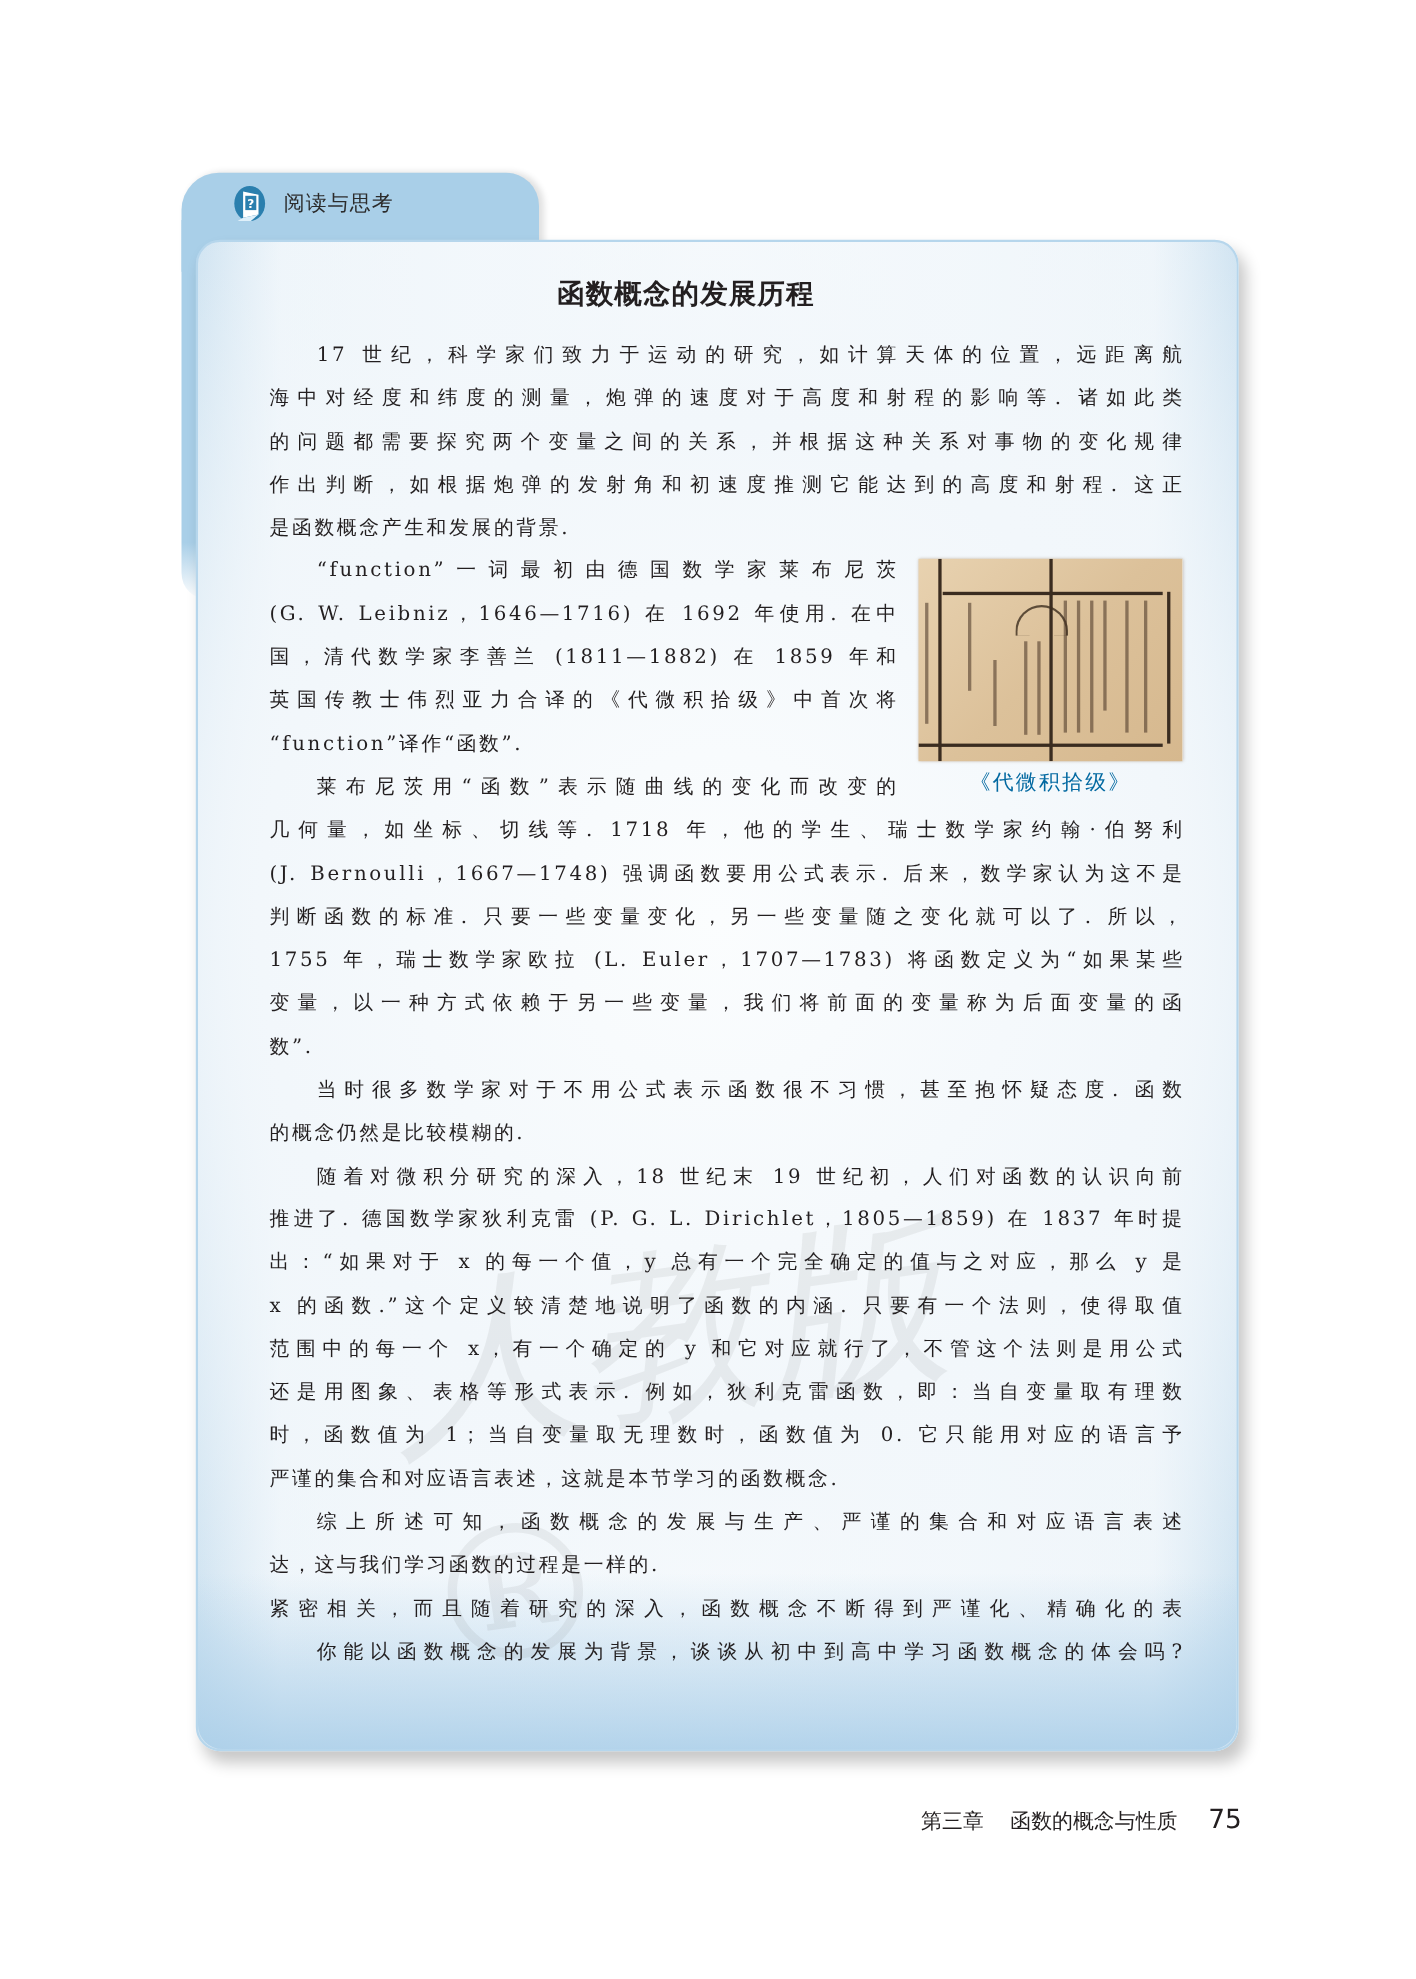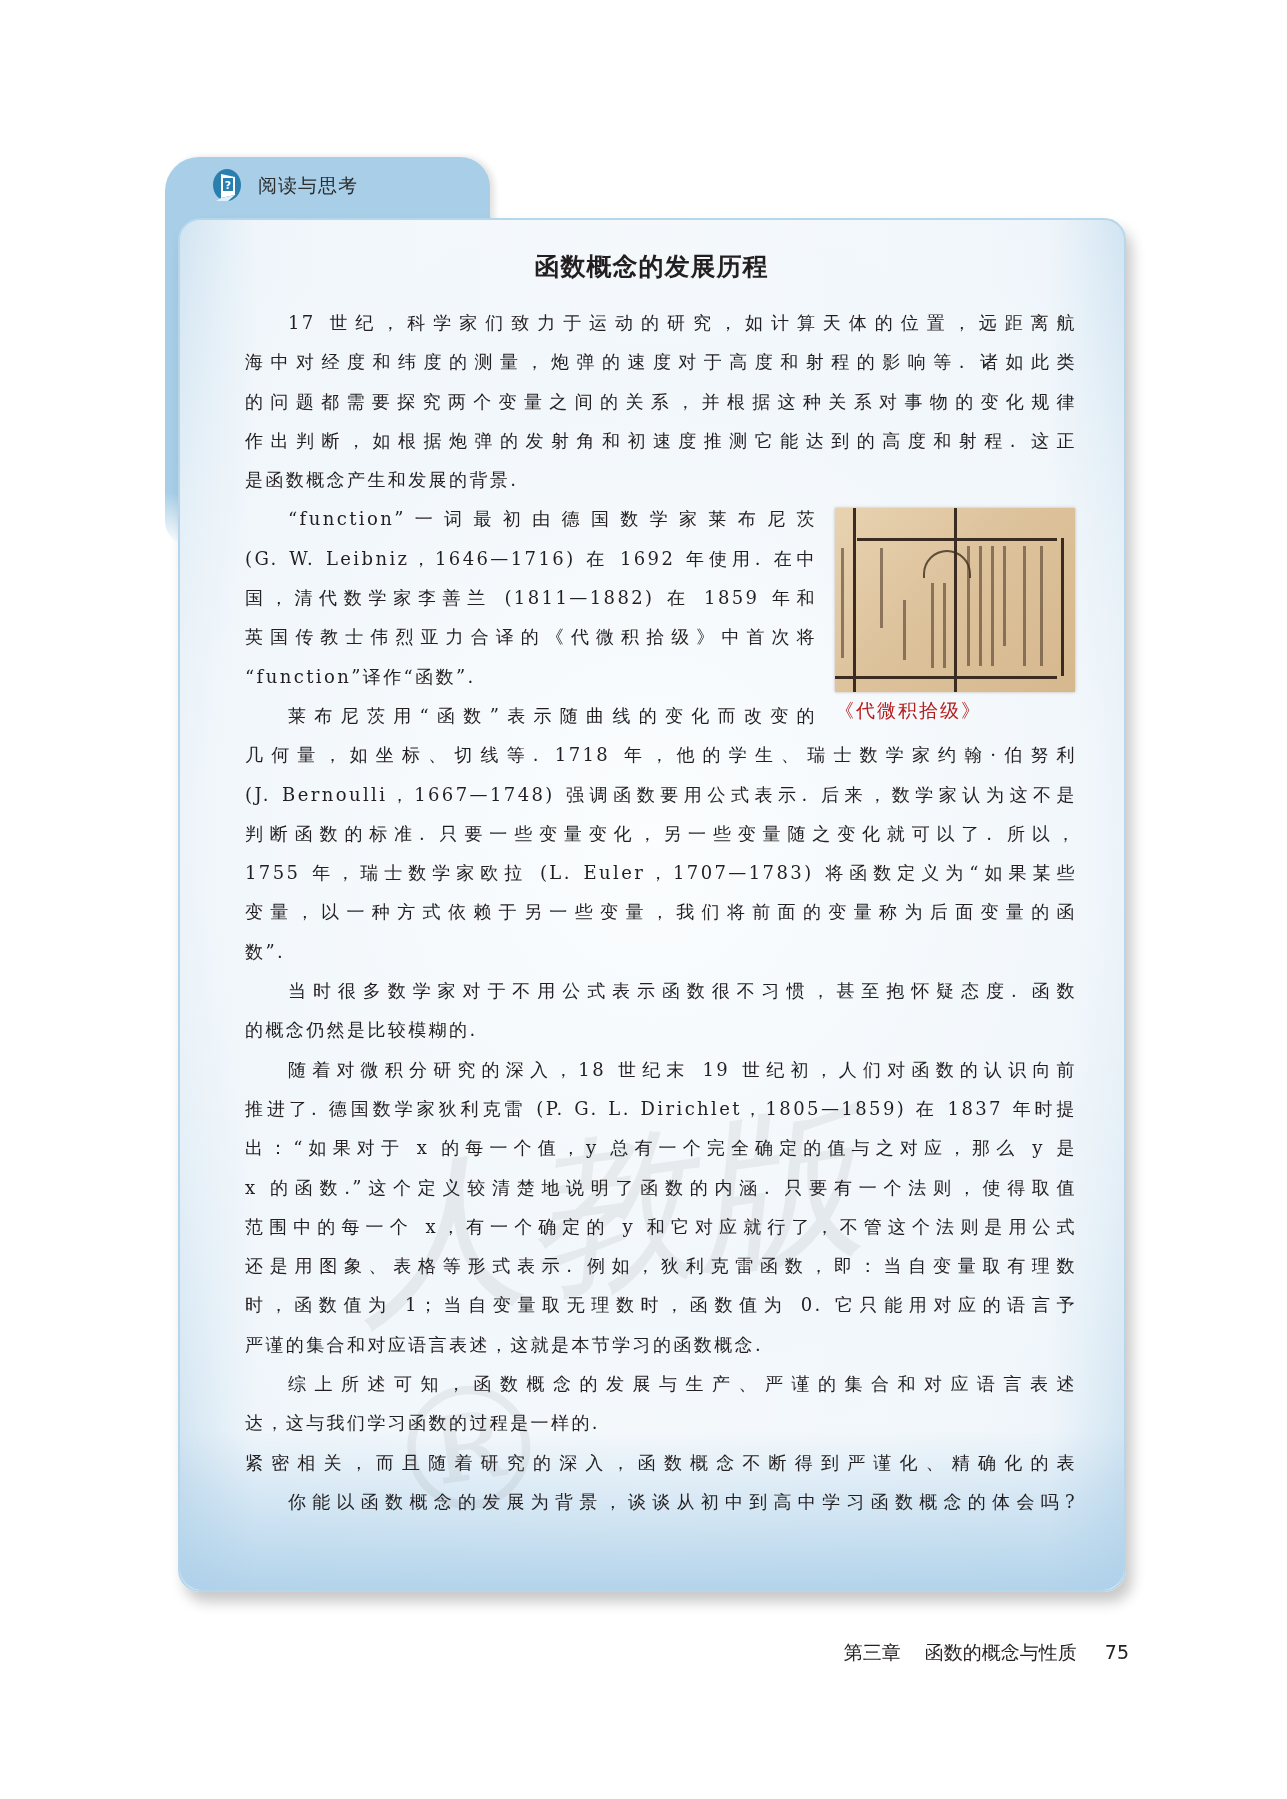--- a/index.html
+++ b/index.html
@@ -17,41 +17,41 @@
           border-radius:22px;
           background:
             radial-gradient(ellipse 80% 60% at 50% 45%, #fbfdfe 0%, #f2f7fb 55%, rgba(242,247,251,0) 100%),
             linear-gradient(90deg,#cfe3f1 0%,#eef5fa 8%,#f8fbfd 50%,#eef5fa 92%,#cfe3f1 100%);
           border:2px solid #b6d6ec;
           box-shadow:6px 10px 14px rgba(0,0,0,0.22); }
   .card-bottom-glow { position:absolute; left:0; right:0; bottom:0; height:160px; border-radius:0 0 22px 22px;
           background:linear-gradient(180deg,rgba(189,218,238,0) 0%,rgba(168,205,232,0.85) 100%); }
   .title { position:absolute; left:0; width:1247px; top:250px; text-align:center;
            font-family:"DejaVu Sans","Liberation Sans",sans-serif; font-weight:bold; font-size:25px;
-           color:#231f20; letter-spacing:1px;padding-left:28px; }
+           color:#231f20; letter-spacing:1px; }
   .body { position:absolute; left:245px; top:303px; width:832px; font-size:18px; line-height:39.3px;
           letter-spacing:2.4px; }
   .line { display:block; text-align:justify; text-align-last:justify; white-space:nowrap; }
   .line.last { text-align-last:left; }
   .figure { position:absolute; left:835px; top:508px; width:240px; height:184px;
             background:linear-gradient(135deg,#e8d2b0 0%,#dcc19a 50%,#d6b88e 100%);
             box-shadow:0 0 3px rgba(120,90,60,0.4); overflow:hidden; }
   .fig-line-v { position:absolute; top:0; bottom:0; width:3px; background:#3a2c20; }
   .fig-line-h { position:absolute; height:3px; background:#3a2c20; }
   .fig-col { position:absolute; width:3px; background:rgba(70,50,35,0.55); }
   .fig-arc { position:absolute; left:88px; top:42px; width:44px; height:26px;
              border:2px solid rgba(60,45,30,0.8); border-bottom:none; border-radius:26px 26px 0 0; }
-  .caption { position:absolute; left:835px; top:698px; width:240px; font-size:19px;
-             letter-spacing:2px; color:#b91c1c; }
+  .caption { position:absolute; left:835px; top:698px; width:240px; text-align:center; font-size:19px;
+             letter-spacing:2px; color:#0369a1; }
   .watermark { position:absolute; left:350px; top:1090px; width:660px; height:200px; opacity:0.09;
                font-family:"DejaVu Serif",serif; font-style:italic; font-size:170px; color:#666; transform:rotate(-8deg); }
   .footer { position:absolute; top:1640px; right:158px; font-family:"DejaVu Sans","Liberation Sans",sans-serif;
             font-size:19px; color:#231f20; }
   .footer span { margin-left:18px; }
-  .footer .page { font-size:19px; margin-left:22px;text-align:center; }
+  .footer .page { font-size:24px; margin-left:22px;text-align:center; }
 </style>
 </head>
 <body>
 
 <div class="tab"></div>
 <div class="tab-strip"></div>
 <svg class="tab-icon" viewBox="0 0 30 36">
   <ellipse cx="15" cy="17" rx="14" ry="16" fill="#2a7fae"></ellipse>
   <path d="M9 6 L23 9 L23 27 L9 30 Z" fill="#ffffff"></path>
   <rect x="11" y="10" width="10" height="13" fill="#2a7fae"></rect>

